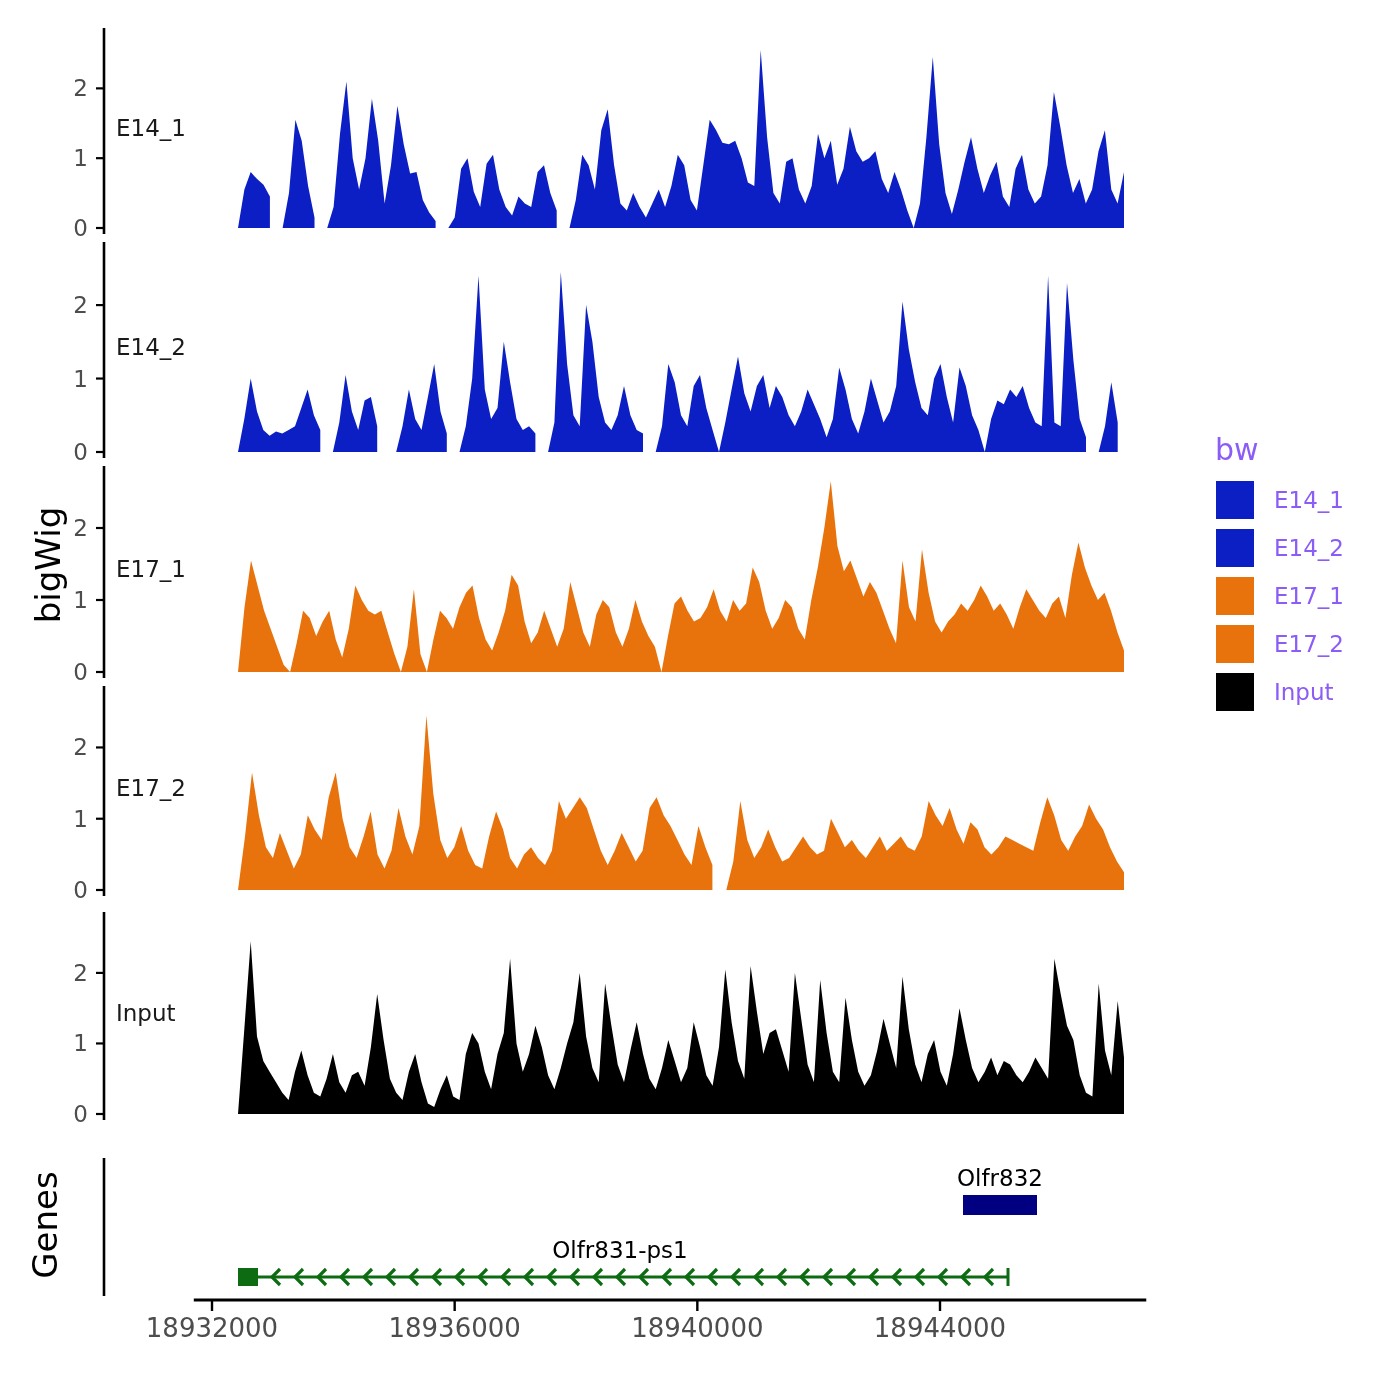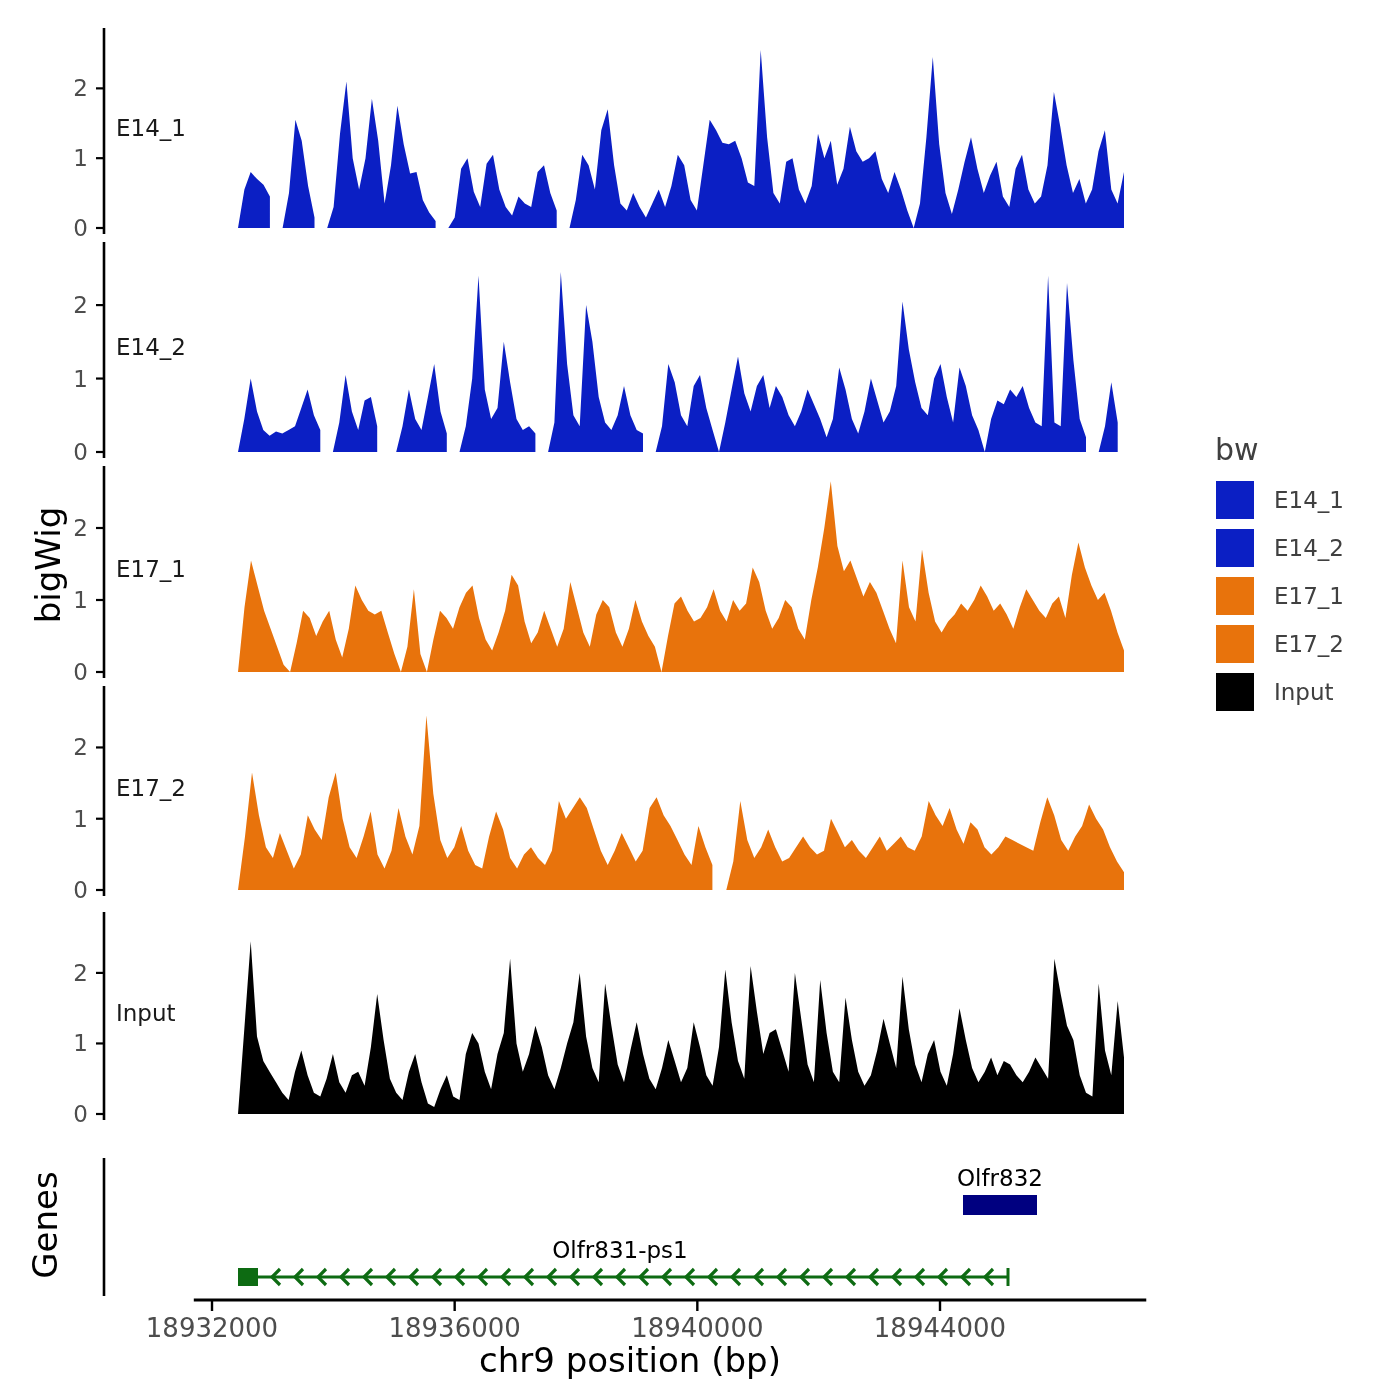--- a/index.html
+++ b/index.html
@@ -1,32 +1,31 @@
 <!DOCTYPE html>
 <html><head>
 <meta charset="utf-8">
 <style>
   html,body{margin:0;padding:0;background:#ffffff;}
   body{width:1400px;height:1400px;font-family:"DejaVu Sans","Liberation Sans",sans-serif;color:#000;overflow:hidden;}
   #root{position:relative;width:1400px;height:1400px;}
   .vlabel{position:absolute;transform-origin:50% 50%;white-space:nowrap;}
-  .legtext{position:absolute;font-size:23px;color:#404040;white-space:nowrap;}
+  .legtext{position:absolute;font-size:23px;color:#8b5cf6;white-space:nowrap;}
   .legswatch{position:absolute;width:38px;height:38px;}
   svg{display:block;}
 </style>
 </head>
 <body>
 
 <div id="root">
 
   <div class="vlabel" style="left:-22px;top:545px;width:140px;text-align:center;font-size:34px;transform:rotate(-90deg);">bigWig</div>
 
   <div class="vlabel" style="left:-30px;top:1205px;width:150px;text-align:center;font-size:34px;transform:rotate(-90deg);">Genes</div>
 
-  <div style="position:absolute;left:90px;top:1340px;width:1080px;text-align:center;font-size:34px;">chr9 position (bp)</div>
 
   <svg id="plot" width="1400" height="1400">
       <path d="M238.0 228.0 L238.0 228.0 L244.4 189.6 L250.7 172.1 L257.1 179.1 L263.5 184.7 L269.9 196.6 L269.9 228.0 Z M276.2 228.0 L276.2 228.0 L282.6 228.0 L289.0 193.1 L295.4 119.8 L301.7 140.7 L308.1 186.1 L314.5 217.5 L314.5 228.0 Z M320.9 228.0 L320.9 228.0 L327.2 228.0 L333.6 207.1 L340.0 133.7 L346.4 81.4 L352.7 158.2 L359.1 189.6 L365.5 158.2 L371.9 98.8 L378.2 140.7 L384.6 203.6 L391.0 165.2 L397.4 105.8 L403.7 144.2 L410.1 173.5 L416.5 172.1 L422.8 200.1 L429.2 212.6 L435.6 221.0 L435.6 228.0 Z M442.0 228.0 L442.0 228.0 L448.3 228.0 L454.7 217.5 L461.1 168.7 L467.5 158.2 L473.8 191.7 L480.2 207.1 L486.6 163.8 L493.0 154.7 L499.3 189.6 L505.7 207.1 L512.1 215.4 L518.5 196.6 L524.8 203.6 L531.2 207.1 L537.6 172.1 L544.0 165.2 L550.3 193.1 L556.7 210.5 L556.7 228.0 Z M563.1 228.0 L563.1 228.0 L569.5 228.0 L575.8 200.1 L582.2 154.7 L588.6 165.2 L594.9 189.6 L601.3 130.3 L607.7 109.3 L614.1 165.2 L620.4 203.6 L626.8 210.5 L633.2 193.1 L639.6 207.1 L645.9 217.5 L652.3 203.6 L658.7 189.6 L665.1 207.1 L671.4 186.1 L677.8 154.7 L684.2 165.2 L690.6 200.1 L696.9 210.5 L703.3 165.2 L709.7 119.8 L716.1 130.3 L722.4 142.8 L728.8 144.2 L735.2 140.7 L741.6 158.2 L747.9 182.6 L754.3 186.1 L760.7 50.0 L767.1 137.2 L773.4 193.1 L779.8 203.6 L786.2 161.7 L792.5 158.2 L798.9 189.6 L805.3 203.6 L811.7 186.1 L818.0 133.7 L824.4 158.2 L830.8 140.7 L837.2 184.7 L843.5 168.7 L849.9 126.8 L856.3 151.2 L862.7 161.7 L869.0 158.2 L875.4 151.2 L881.8 179.1 L888.2 193.1 L894.5 172.1 L900.9 189.6 L907.3 210.5 L913.7 228.0 L920.0 203.6 L926.4 137.2 L932.8 56.9 L939.2 144.2 L945.5 193.1 L951.9 214.0 L958.3 189.6 L964.6 161.7 L971.0 137.2 L977.4 168.7 L983.8 193.1 L990.1 175.6 L996.5 161.7 L1002.9 196.6 L1009.3 207.1 L1015.6 168.7 L1022.0 154.7 L1028.4 189.6 L1034.8 203.6 L1041.1 196.6 L1047.5 165.2 L1053.9 91.9 L1060.3 126.8 L1066.6 165.2 L1073.0 193.1 L1079.4 179.1 L1085.8 203.6 L1092.1 189.6 L1098.5 151.2 L1104.9 130.3 L1111.3 189.6 L1117.6 203.6 L1124.0 172.1 L1124.0 228.0 Z" fill="#0b1fc4" stroke="none"></path>
       <line x1="104" y1="28" x2="104" y2="234" stroke="#000" stroke-width="2.6"></line>
       <line x1="96" y1="228" x2="104" y2="228" stroke="#000" stroke-width="2.2"></line>
       <text x="88" y="236" font-size="23" font-family="&quot;DejaVu Sans&quot;,&quot;Liberation Sans&quot;,sans-serif" text-anchor="end" fill="#4d4d4d">0</text>
       <line x1="96" y1="158.1818181818182" x2="104" y2="158.1818181818182" stroke="#000" stroke-width="2.2"></line>
       <text x="88" y="166.1818181818182" font-size="23" font-family="&quot;DejaVu Sans&quot;,&quot;Liberation Sans&quot;,sans-serif" text-anchor="end" fill="#4d4d4d">1</text>
       <line x1="96" y1="88.36363636363637" x2="104" y2="88.36363636363637" stroke="#000" stroke-width="2.2"></line>
       <text x="88" y="96.36363636363637" font-size="23" font-family="&quot;DejaVu Sans&quot;,&quot;Liberation Sans&quot;,sans-serif" text-anchor="end" fill="#4d4d4d">2</text>

